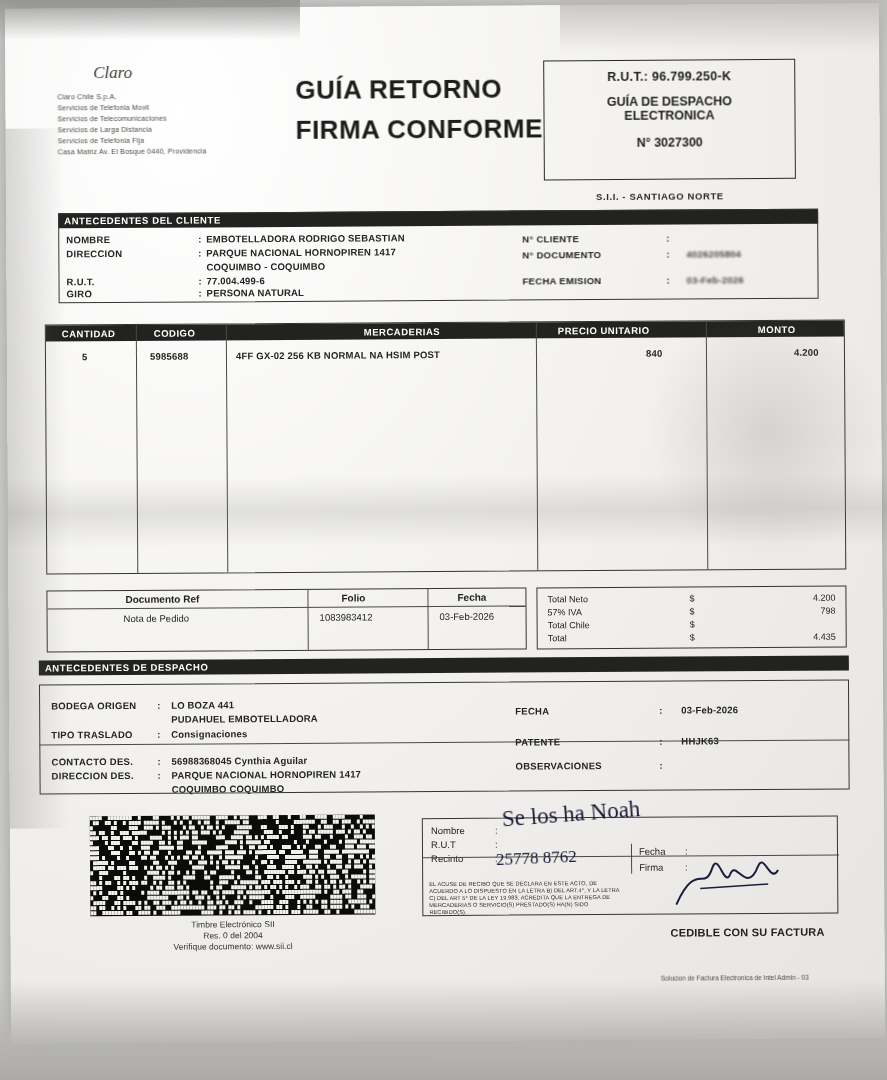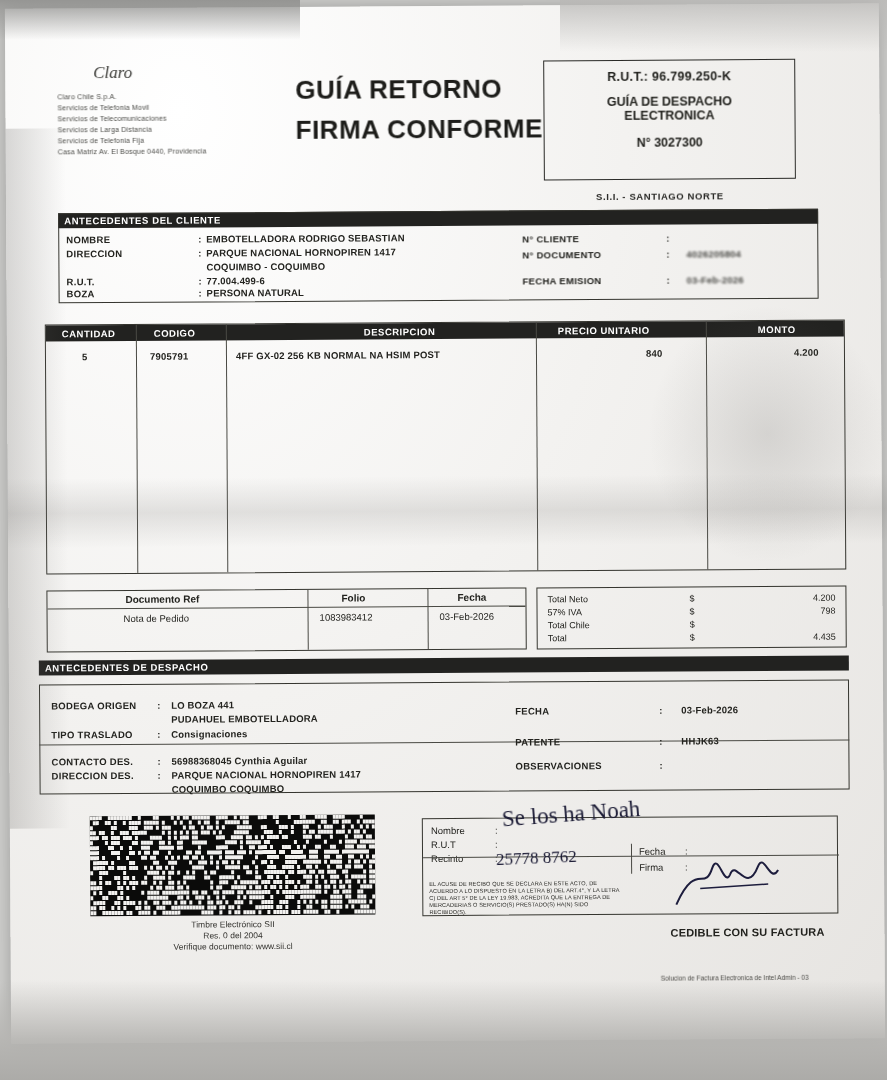--- a/index.html
+++ b/index.html
@@ -148,51 +148,51 @@
     <div class="t lbl" style="left:60px; top:240px">DIRECCION</div>
     <div class="t lbl" style="left:192px;top:240px">:</div>
     <div class="t val" style="left:200px;top:240px">PARQUE NACIONAL HORNOPIREN 1417</div>
 
     <div class="t val" style="left:200px;top:254px">COQUIMBO - COQUIMBO</div>
 
     <div class="t lbl" style="left:60px; top:268px">R.U.T.</div>
     <div class="t lbl" style="left:192px;top:268px">:</div>
     <div class="t val" style="left:200px;top:268px">77.004.499-6</div>
 
-    <div class="t lbl" style="left:60px; top:280px">BOZA</div>
+    <div class="t lbl" style="left:60px; top:280px">GIRO</div>
     <div class="t lbl" style="left:192px;top:280px">:</div>
     <div class="t val" style="left:200px;top:280px">PERSONA NATURAL</div>
 
     <div class="t lbl blur" style="left:516px;top:228px">N° CLIENTE</div>
     <div class="t lbl blur" style="left:660px;top:228px">:</div>
     <div class="t val blur" style="left:680px;top:228px"></div>
 
     <div class="t lbl blur" style="left:516px;top:244px">N° DOCUMENTO</div>
     <div class="t lbl blur" style="left:660px;top:244px">:</div>
     <div class="t val vblur" style="left:680px;top:244px">4026205804</div>
 
     <div class="t lbl blur" style="left:516px;top:270px">FECHA EMISION</div>
     <div class="t lbl blur" style="left:660px;top:270px">:</div>
     <div class="t val vblur" style="left:680px;top:270px">03-Feb-2026</div>
 
     <div id="itemsbox">
       <div id="itemhead">
         <div class="t" style="left:16px">CANTIDAD</div>
         <div class="t" style="left:108px">CODIGO</div>
-        <div class="t" style="left:318px">DESCRIPCION</div>
+        <div class="t" style="left:318px">MERCADERIAS</div>
         <div class="t" style="left:512px">PRECIO UNITARIO</div>
         <div class="t" style="left:712px">MONTO</div>
       </div>
       <div class="col" style="left:90px;"></div>
       <div class="col" style="left:180px;"></div>
       <div class="col" style="left:490px;"></div>
       <div class="col" style="left:660px;"></div>
 
       <div class="t val" style="left:36px; top:26px">5</div>
-      <div class="t val" style="left:104px;top:26px">7905791</div>
+      <div class="t val" style="left:104px;top:26px">5985688</div>
       <div class="t val" style="left:190px;top:26px">4FF GX-02 256 KB NORMAL NA HSIM POST</div>
       <div class="t val" style="left:600px;top:26px">840</div>
       <div class="t val" style="left:748px;top:26px">4.200</div>
     </div>
 
     <div id="refbox">
       <div class="hdr"></div>
       <div class="vline" style="left:260px"></div>
       <div class="vline" style="left:380px"></div>
 

